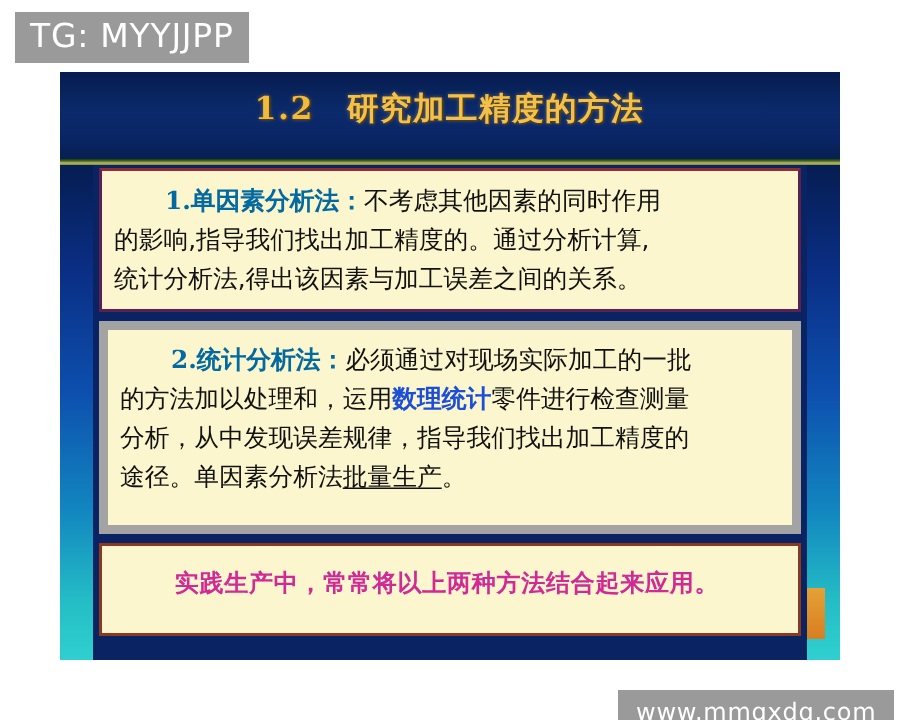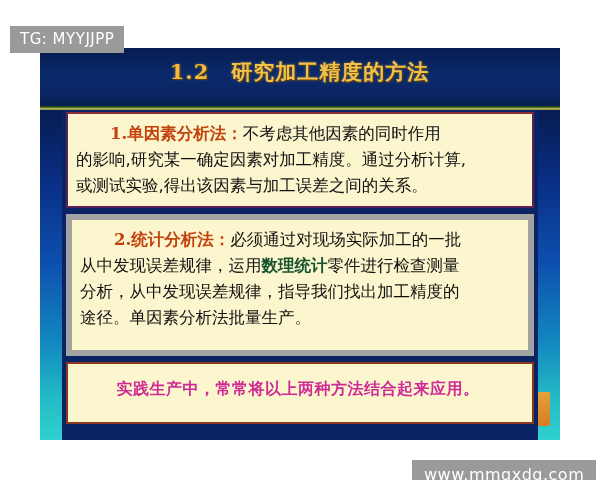--- a/index.html
+++ b/index.html
@@ -125,29 +125,30 @@
 
   .line {
     font-size: 16.5px;
     line-height: 26px;
     white-space: nowrap;
     letter-spacing: 0px;
   }
   .line.indent { padding-left: 34px; }
 
   .lead {             
-    color: #c2410c;
+    color: #0369a1;
     font-weight: bold;
     font-family: "DejaVu Serif", "Liberation Serif", serif;
   }
   .hl-green {
-    color: #14532d;
+    color: #1d4ed8;
     font-weight: bold;
   }
   .underline {
+    text-decoration: underline;
     text-underline-offset: 2px;
   }
 
   #box-3 .line {
     color: #d02a96;
     font-weight: bold;
     font-family: "DejaVu Serif", "Liberation Serif", serif;
     font-size: 16px;
     text-align: center;
     letter-spacing: 0.5px;
@@ -156,23 +157,23 @@
   
   .watermark {
     position: absolute;
     background: #9a9a9a;
     color: #ffffff;
     font-family: "DejaVu Sans", "Liberation Sans", sans-serif;
     z-index: 40;
   }
   #watermark-top {
     left: 10px;
-    top: 26px;
+    top: 8px;
     padding: 4px 10px 5px 10px;
-    font-size: 15px;
+    font-size: 22px;
     letter-spacing: 0.5px;
   }
   #watermark-bottom {
     left: 412px;
     top: 460px;
     padding: 5px 12px 6px 12px;
     font-size: 16px;
     letter-spacing: 0.5px;
   }
 </style>
@@ -185,27 +186,27 @@
     <div id="title-text"><span id="title-num">1.2</span><span>研究加工精度的方法</span></div>
   </div>
   <div id="title-rule"></div>
 
   <div class="edge-strip" id="strip-left"></div>
   <div class="edge-strip" id="strip-right"></div>
   <div id="accent-orange"></div>
 
   <div class="content-box" id="box-1">
     <div class="line indent"><span class="lead">1.单因素分析法：</span><span>不考虑其他因素的同时作用</span></div>
-    <div class="line"><span>的影响,研究某一确定因素对加工精度。通过分析计算,</span></div>
-    <div class="line"><span>或测试实验,得出该因素与加工误差之间的关系。</span></div>
+    <div class="line"><span>的影响,指导我们找出加工精度的。通过分析计算,</span></div>
+    <div class="line"><span>统计分析法,得出该因素与加工误差之间的关系。</span></div>
   </div>
 
   <div class="content-box" id="box-2">
     <div class="line indent"><span class="lead">2.统计分析法：</span><span>必须通过对现场实际加工的一批</span></div>
-    <div class="line"><span>从中发现误差规律，运用</span><span class="hl-green">数理统计</span><span>零件进行检查测量</span></div>
+    <div class="line"><span>的方法加以处理和，运用</span><span class="hl-green">数理统计</span><span>零件进行检查测量</span></div>
     <div class="line"><span>分析，从中发现误差规律，指导我们找出加工精度的</span></div>
     <div class="line"><span>途径。单因素分析法</span><span class="underline">批量生产</span><span>。</span></div>
   </div>
 
   <div class="content-box" id="box-3">
     <div class="line"><span>实践生产中，常常将以上两种方法结合起来应用。</span></div>
   </div>
 
 </div>
 

